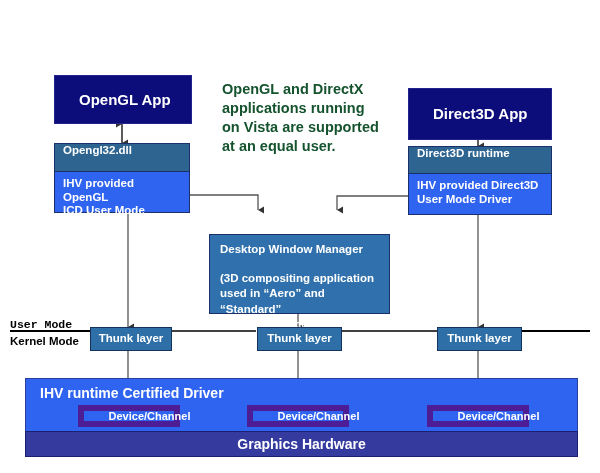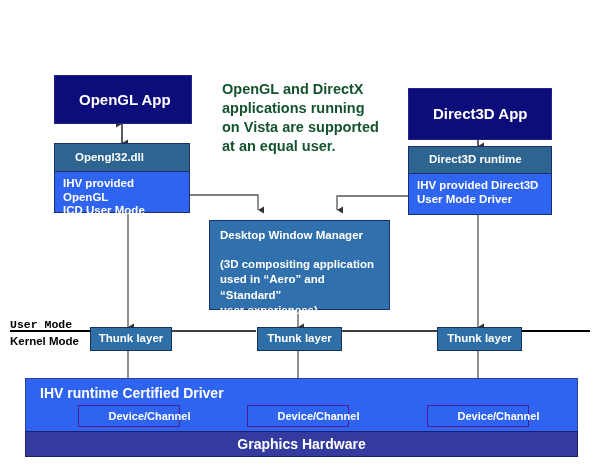--- a/index.html
+++ b/index.html
@@ -31,22 +31,22 @@
     align-items: center;
     padding-left: 24px;
   }
   
   .runtime-box {
     background: #2e6490;
     border: 1px solid #1b2f6b;
     border-bottom: none;
     font-size: 11.5px;
     display: flex;
-    align-items: center;
-    padding-left: 20px;
+    align-items: flex-start;
+    padding-left: 8px;
   }
   
   .umd-box {
     background: #2f64f0;
     border: 1px solid #1b2f6b;
     font-size: 11.5px;
     padding: 5px 8px 0 8px;
   }
   
   .dwm-box {
@@ -70,21 +70,21 @@
   .driver-bar {
     background: #2f64f0;
     border: 1px solid #2a3f9e;
     font-size: 14px;
     padding: 6px 0 0 14px;
   }
   .devchan {
     position: absolute;
     box-sizing: border-box;
     background: #2f64f0;
-    border: 1px solid #4c1d95;
+    border: 6px solid #4c1d95;
     color: #ffffff;
     font-size: 11px;
     font-weight: bold;
     display: flex;
     align-items: center;
     justify-content: center;
     padding-left: 41px;
   }
   
   .hw-bar {
@@ -210,21 +210,21 @@
 
   <div class="box runtime-box" style="left:408px; top:146px; width:144px; height:27px;">
     <span>Direct3D runtime</span>
   </div>
 
   <div class="box umd-box" style="left:408px; top:173px; width:144px; height:42px;">
     <div>IHV provided Direct3D</div>
     <div>User Mode Driver</div>
   </div>
 
-  <div class="box dwm-box" style="left:209px; top:220px; width:181px; height:90px;">
+  <div class="box dwm-box" style="left:209px; top:234px; width:181px; height:80px;">
     <div class="dwm-title">Desktop Window Manager</div>
     <div class="dwm-body">
       <div>(3D compositing application</div>
       <div>used in “Aero” and “Standard”</div>
       <div>user experiences)</div>
     </div>
   </div>
 
   <div class="mode-label" style="left:10px; top:318px;font-family:Liberation Mono, monospace;">User Mode</div>
   <div class="mode-label" style="left:10px; top:335px;">Kernel Mode</div>

